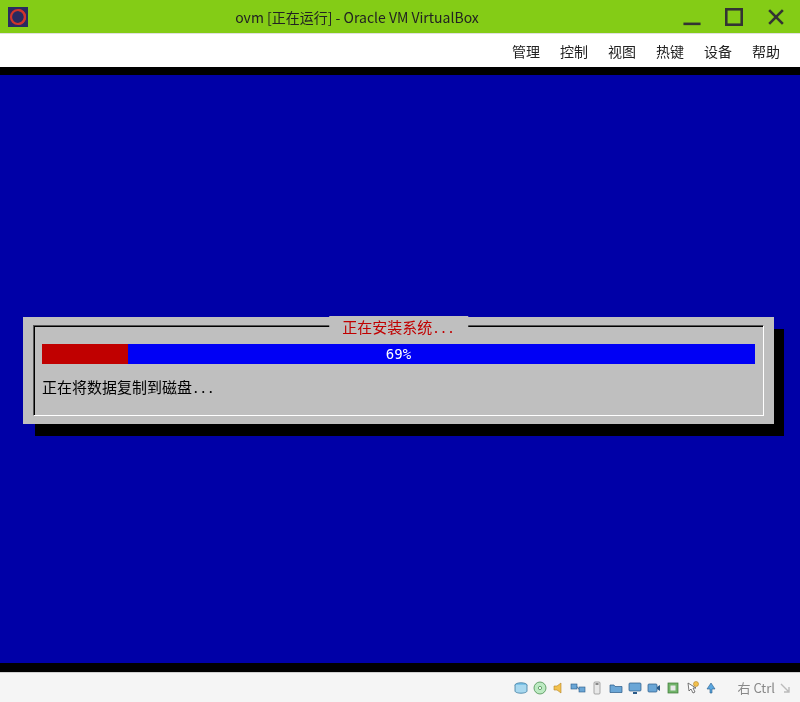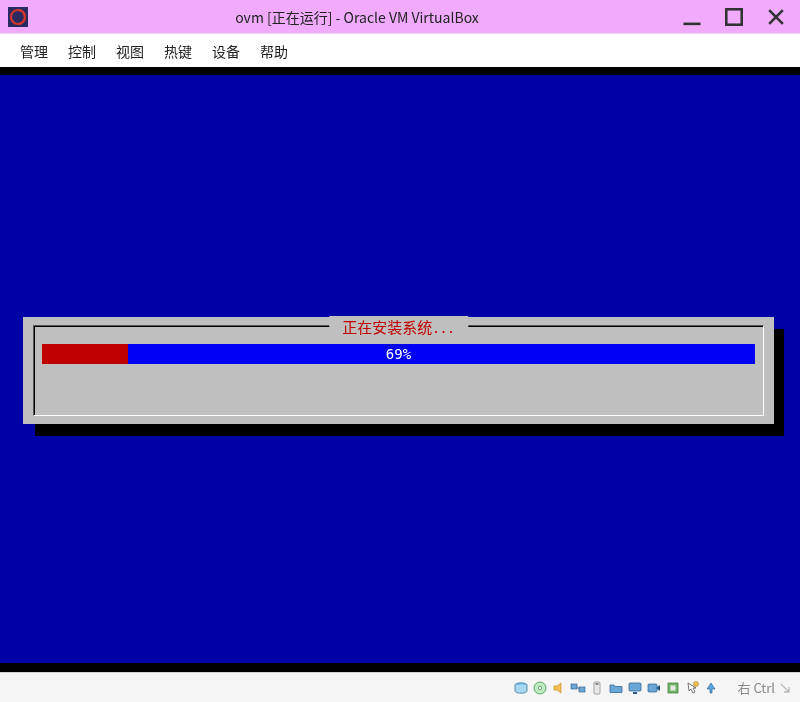--- a/index.html
+++ b/index.html
@@ -8,21 +8,21 @@
     height: 702px;
     font-family: "Noto Sans CJK SC", "Microsoft YaHei", sans-serif;
     font-size: 13px;
     background: #f0f0f0;
     overflow: hidden;
     position: relative;
   }
   
   .titlebar {
     height: 34px;
-    background: #f0abfc;
+    background: #84cc16;
     display: flex;
     align-items: center;
     padding: 0 8px;
     border-bottom: 1px solid #e0e0e0;
   }
   .titlebar .app-icon {
     width: 20px; height: 20px;
     margin-right: 6px;
     display: flex; align-items: center; justify-content: center;
   }
@@ -48,20 +48,21 @@
   
   .menubar {
     height: 33px;
     background: #fff;
     display: flex;
     align-items: center;
     padding: 0 12px;
     gap: 4px;
     font-size: 14px;
     color: #222;
+    justify-content: flex-end;
   }
   .menubar .menu-item {
     padding: 4px 8px;
     cursor: pointer;
   }
   
   .guest {
     position: relative;
     width: 800px;
     height: 605px;
@@ -239,20 +240,21 @@
     <div class="dlg-shadow"></div>
     <div class="dlg">
       <div class="dlg-frame">
         <div class="dlg-frame2"></div>
         <div class="dlg-title"> 正在安装系统... </div>
         <div class="progress-wrap">
           <div class="progress-bg"></div>
           <div class="progress-fill" id="pfill" style="width: 12%;"></div>
           <div class="progress-label">69%</div>
         </div>
+        <div class="status-text">正在将数据复制到磁盘...</div>
       </div>
     </div>
 
   </div>
   <div class="guest-black-bottom"></div>
 </div>
 
 <div class="statusbar">
   <div class="status-icons">
     <div class="sicon">

